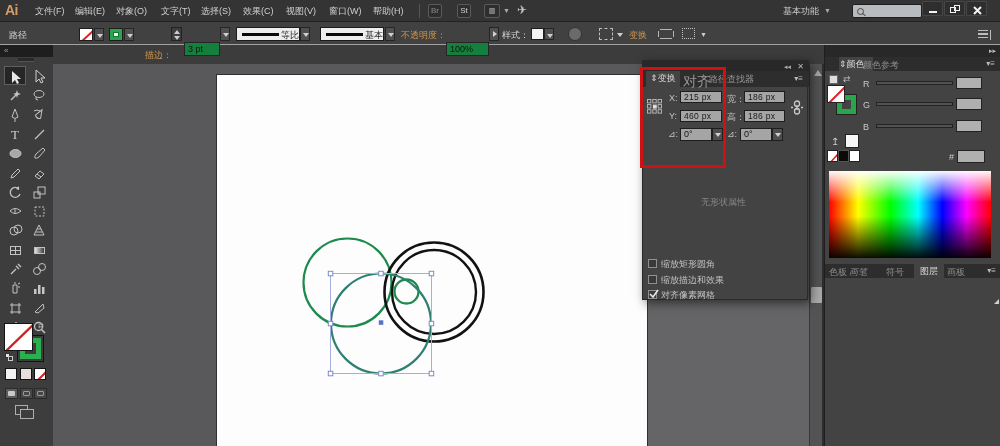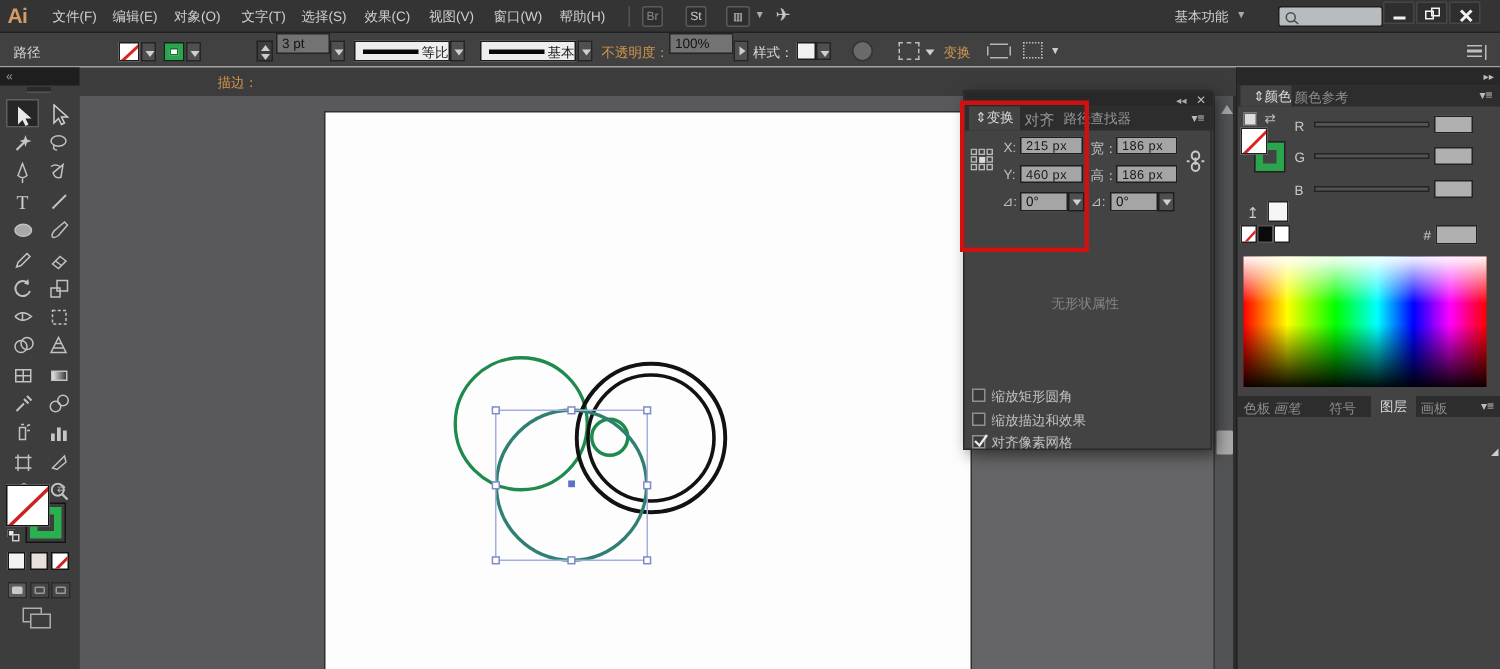--- a/index.html
+++ b/index.html
@@ -12,21 +12,21 @@
 #ailogo{position:absolute;left:5px;top:2px;font-size:14px;font-weight:bold;color:#d59b66;letter-spacing:-0.5px;}
 .topbox{position:absolute;top:4px;height:14px;border:1px solid #5a5a5a;background:#2e2e2e;color:#d0d0d0;font-size:8px;text-align:center;line-height:12px;border-radius:2px;}
 #searchbox{position:absolute;left:852px;top:4px;width:70px;height:14px;background:#b9bcbe;border:1px solid #1f1f1f;border-radius:2px;}
 #searchbox:before{content:"";position:absolute;left:4px;top:3px;width:5px;height:5px;border:1.2px solid #4a4a4a;border-radius:50%;}
 #searchbox:after{content:"";position:absolute;left:9px;top:9px;width:3.5px;height:1.2px;background:#4a4a4a;transform:rotate(40deg);}
 .winbtn{position:absolute;top:1px;width:21px;height:15px;background:#2e2e2e;color:#f0f0f0;text-align:center;font-size:8px;line-height:15px;border:1px solid #464646;border-radius:1px;}
 
 #controlbar{left:0;top:22px;width:1000px;height:23px;background:#414141;border-bottom:1px solid #a3a3a3;}
 .clabel{position:absolute;top:7px;font-size:9px;color:#d6d6d6;}
 .olabel{position:absolute;top:7px;font-size:9px;color:#d1964f;}
-.inbox{position:absolute;top:0;height:14px;background:#737373;border:1px solid #252525;color:#141414;font-size:9px;line-height:12px;padding-left:3px;}
+.inbox{position:absolute;top:20px;height:14px;background:#15803d;border:1px solid #252525;color:#141414;font-size:9px;line-height:12px;padding-left:3px;}
 .dbtn{position:absolute;top:5px;width:10px;height:14px;background:#505050;border:1px solid #252525;}
 .dbtn:before{content:"";position:absolute;left:2px;top:5px;border-left:3px solid transparent;border-right:3px solid transparent;border-top:4px solid #cfcfcf;}
 .ddark{position:absolute;top:5px;height:14px;background:#3d3d3d;border:1px solid #232323;color:#d6d6d6;font-size:9px;line-height:12px;}
 .dlight{position:absolute;top:5px;height:14px;background:#eeeeee;border:1px solid #1c1c1c;color:#1a1a1a;font-size:9px;line-height:12px;}
 .sw{position:absolute;top:6px;width:14px;height:13px;border:1px solid #1d1d1d;background:#fff;overflow:hidden;}
 
 #tabbar{left:0;top:45px;width:1000px;height:19px;background:#282828;}
 #doctab{position:absolute;left:54px;top:1px;width:188px;height:18px;background:#3c3c3c;color:#c4c4c4;font-size:9px;line-height:17px;padding-left:4px;letter-spacing:0.4px;}
 
 #toolbar{left:0;top:45px;width:53px;height:401px;background:#3d3d3d;}
@@ -38,36 +38,36 @@
 #canvas{left:53px;top:64px;width:771px;height:382px;background:#59595b;}
 #artboard{position:absolute;left:163px;top:10px;width:432px;height:372px;background:#fdfdfd;border:1px solid #303030;border-bottom:none;}
 #vsb{position:absolute;left:756px;top:0;width:15px;height:382px;background:#525355;border-left:1px solid #38383a;border-right:2px solid #2d2d2d;}
 #vsb .up{position:absolute;left:3.5px;top:6px;border-left:4px solid transparent;border-right:4px solid transparent;border-bottom:6px solid #a5a5a5;}
 #vsb .thumb{position:absolute;left:1px;top:223px;width:11px;height:16px;background:#a9a9a9;border-radius:1px;}
 
 #tpanel{left:642px;top:60px;width:166px;height:240px;background:#434343;box-shadow:3px 3px 10px rgba(0,0,0,.55);border:1px solid #2a2a2a;}
 #tphead{position:absolute;left:0;top:0;width:166px;height:10px;background:#282828;}
 #tptabs{position:absolute;left:0;top:10px;width:166px;height:16px;background:#2d2d2d;}
 #tptabs .active{position:absolute;left:3px;top:0;width:34px;height:16px;background:#434343;color:#d8d8d8;font-size:9px;line-height:15px;text-align:center;}
-#tptabs .t2{position:absolute;left:40px;top:2px;color:#969696;font-size:10px;}
+#tptabs .t2{position:absolute;left:40px;top:2px;color:#969696;font-size:14px;}
 #tptabs .t3{position:absolute;left:66px;top:2px;color:#969696;font-size:9px;}
 .tplabel{position:absolute;font-size:9px;color:#c0c0c0;}
 .tpbox{position:absolute;width:42px;height:12px;background:#a5a5a5;border:1px solid #1e1e1e;font-size:8.5px;color:#1a1a1a;line-height:10px;padding-left:3px;letter-spacing:0.3px;}
 .combo{position:absolute;width:32px;height:13px;background:#a5a5a5;border:1px solid #1e1e1e;font-size:9px;color:#141414;line-height:11px;padding-left:3px;}
 .cbtn{position:absolute;width:11px;height:13px;background:#4e4e4e;border:1px solid #1e1e1e;}
 .cbtn:before{content:"";position:absolute;left:2px;top:4px;border-left:3.5px solid transparent;border-right:3.5px solid transparent;border-top:4.5px solid #d0d0d0;}
 .chkrow{position:absolute;left:5px;font-size:9px;color:#c2c2c2;}
 .chk{display:inline-block;width:9px;height:9px;background:#3a3a3a;border:1px solid #909090;vertical-align:-1px;margin-right:4px;}
 
 #redrect{left:640px;top:67px;width:86px;height:101px;border:3px solid #d01111;z-index:50;}
 
 #rightdock{left:824px;top:45px;width:176px;height:401px;background:#434343;border-left:1px solid #1f1f1f;}
 #dockhead{position:absolute;left:0;top:0;width:176px;height:12px;background:#282828;color:#bbb;}
 #ctabs{position:absolute;left:0;top:12px;width:176px;height:14px;background:#2d2d2d;}
-#ctabs .active{position:absolute;left:2px;top:0;width:34px;height:14px;background:#434343;color:#dadada;font-size:9px;line-height:14px;text-align:right;}
+#ctabs .active{position:absolute;left:14px;top:0;width:34px;height:14px;background:#434343;color:#dadada;font-size:9px;line-height:14px;text-align:left;}
 #ctabs .t2{position:absolute;left:38px;top:2px;color:#8e8e8e;font-size:9px;}
 .slider{position:absolute;height:4px;background:#525252;border:1px solid #232323;width:77px;left:51px;}
 .svalbox{position:absolute;left:131px;width:26px;height:12px;background:#b0b0b0;border:1px solid #222;}
 .slabel{position:absolute;left:38px;font-size:9px;color:#c8c8c8;}
 #spectrum{position:absolute;left:4px;top:100px;width:162px;height:87px;}
 #ltabs{position:absolute;left:0;top:219px;width:176px;height:14px;background:#2d2d2d;}
 .ltab{position:absolute;top:2px;font-size:9px;color:#8e8e8e;}
 #ltabs .active{position:absolute;left:89px;top:0;width:30px;height:14px;background:#434343;color:#dadada;font-size:9px;line-height:14px;text-align:center;}
 #lbody{position:absolute;left:0;top:233px;width:176px;height:168px;background:#3f3f3f;}
 #lrow{position:absolute;left:0;top:6px;width:176px;height:17px;background:#545f6d;}

